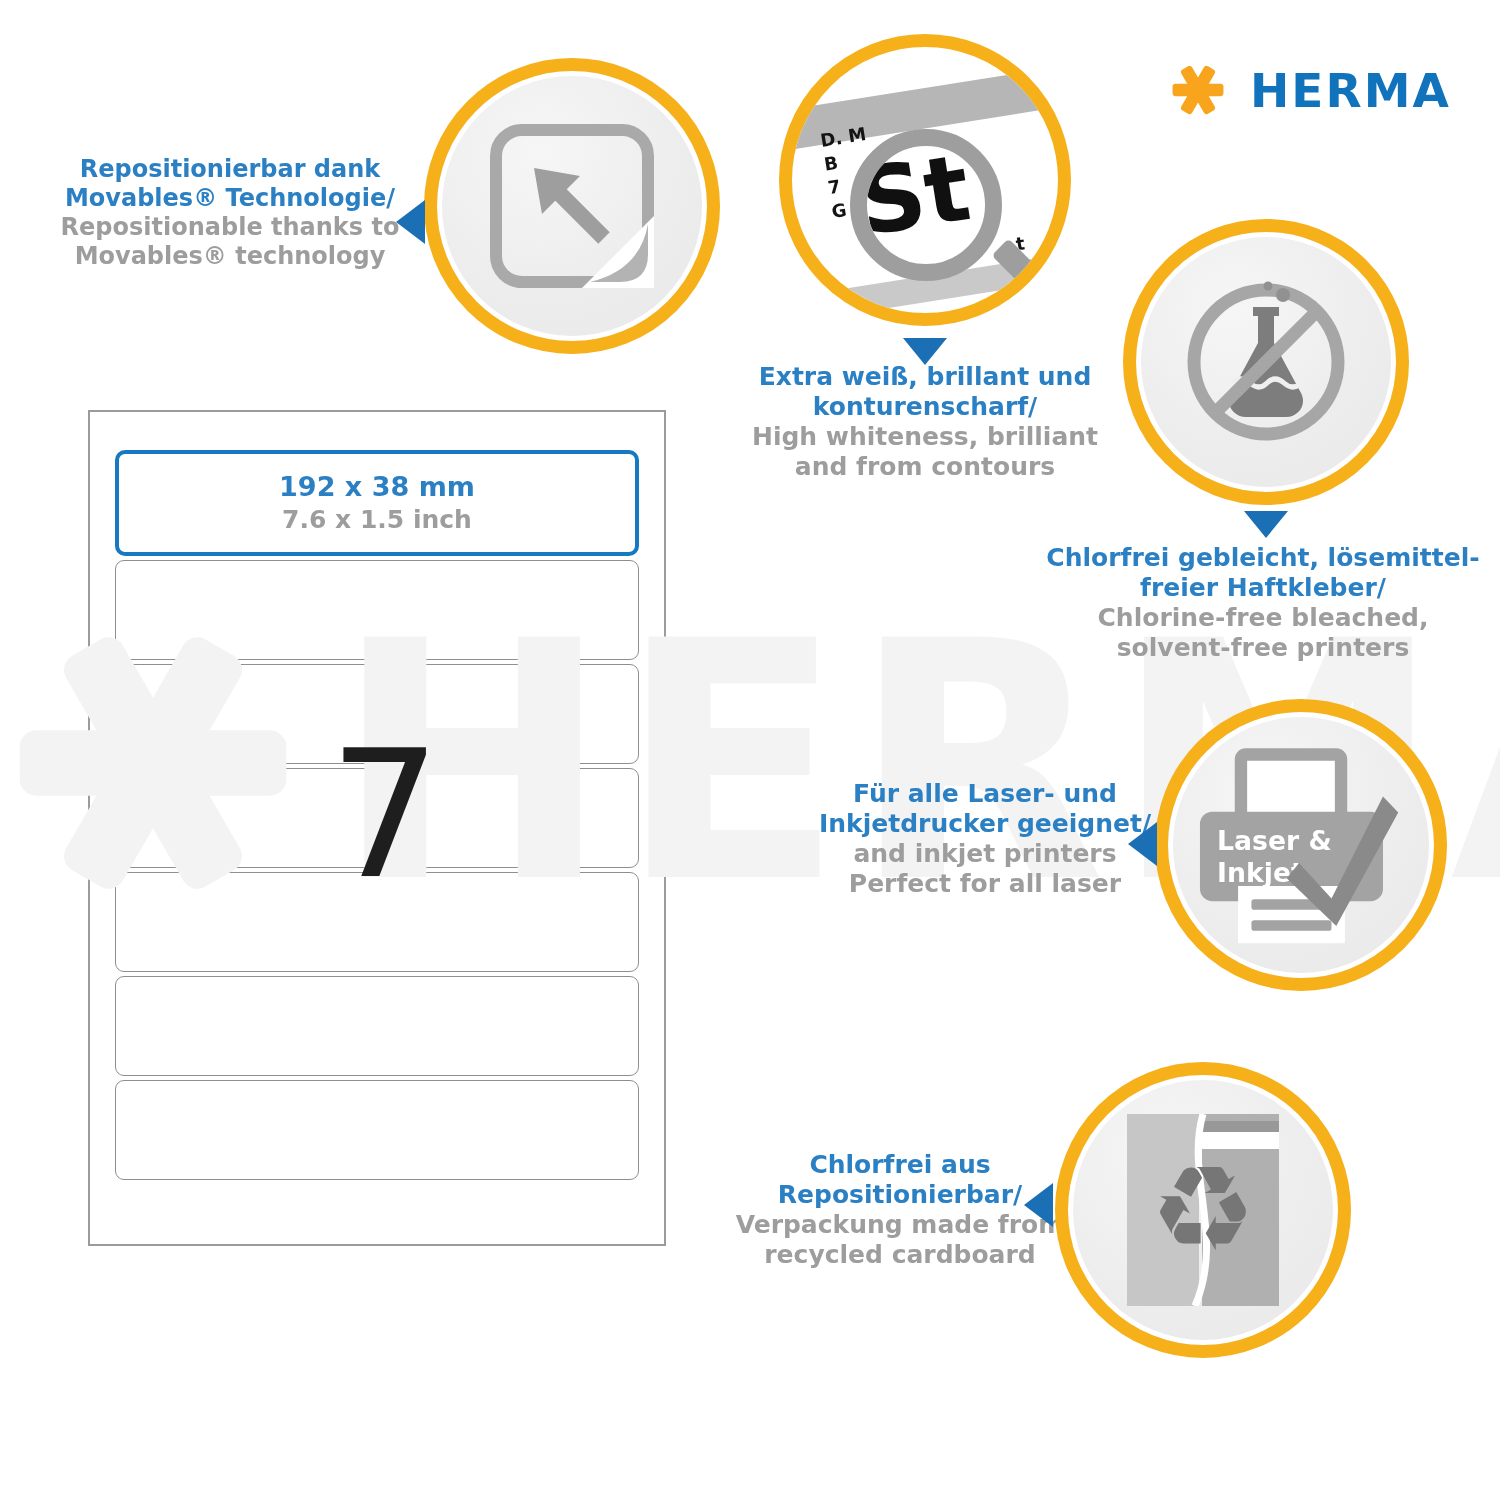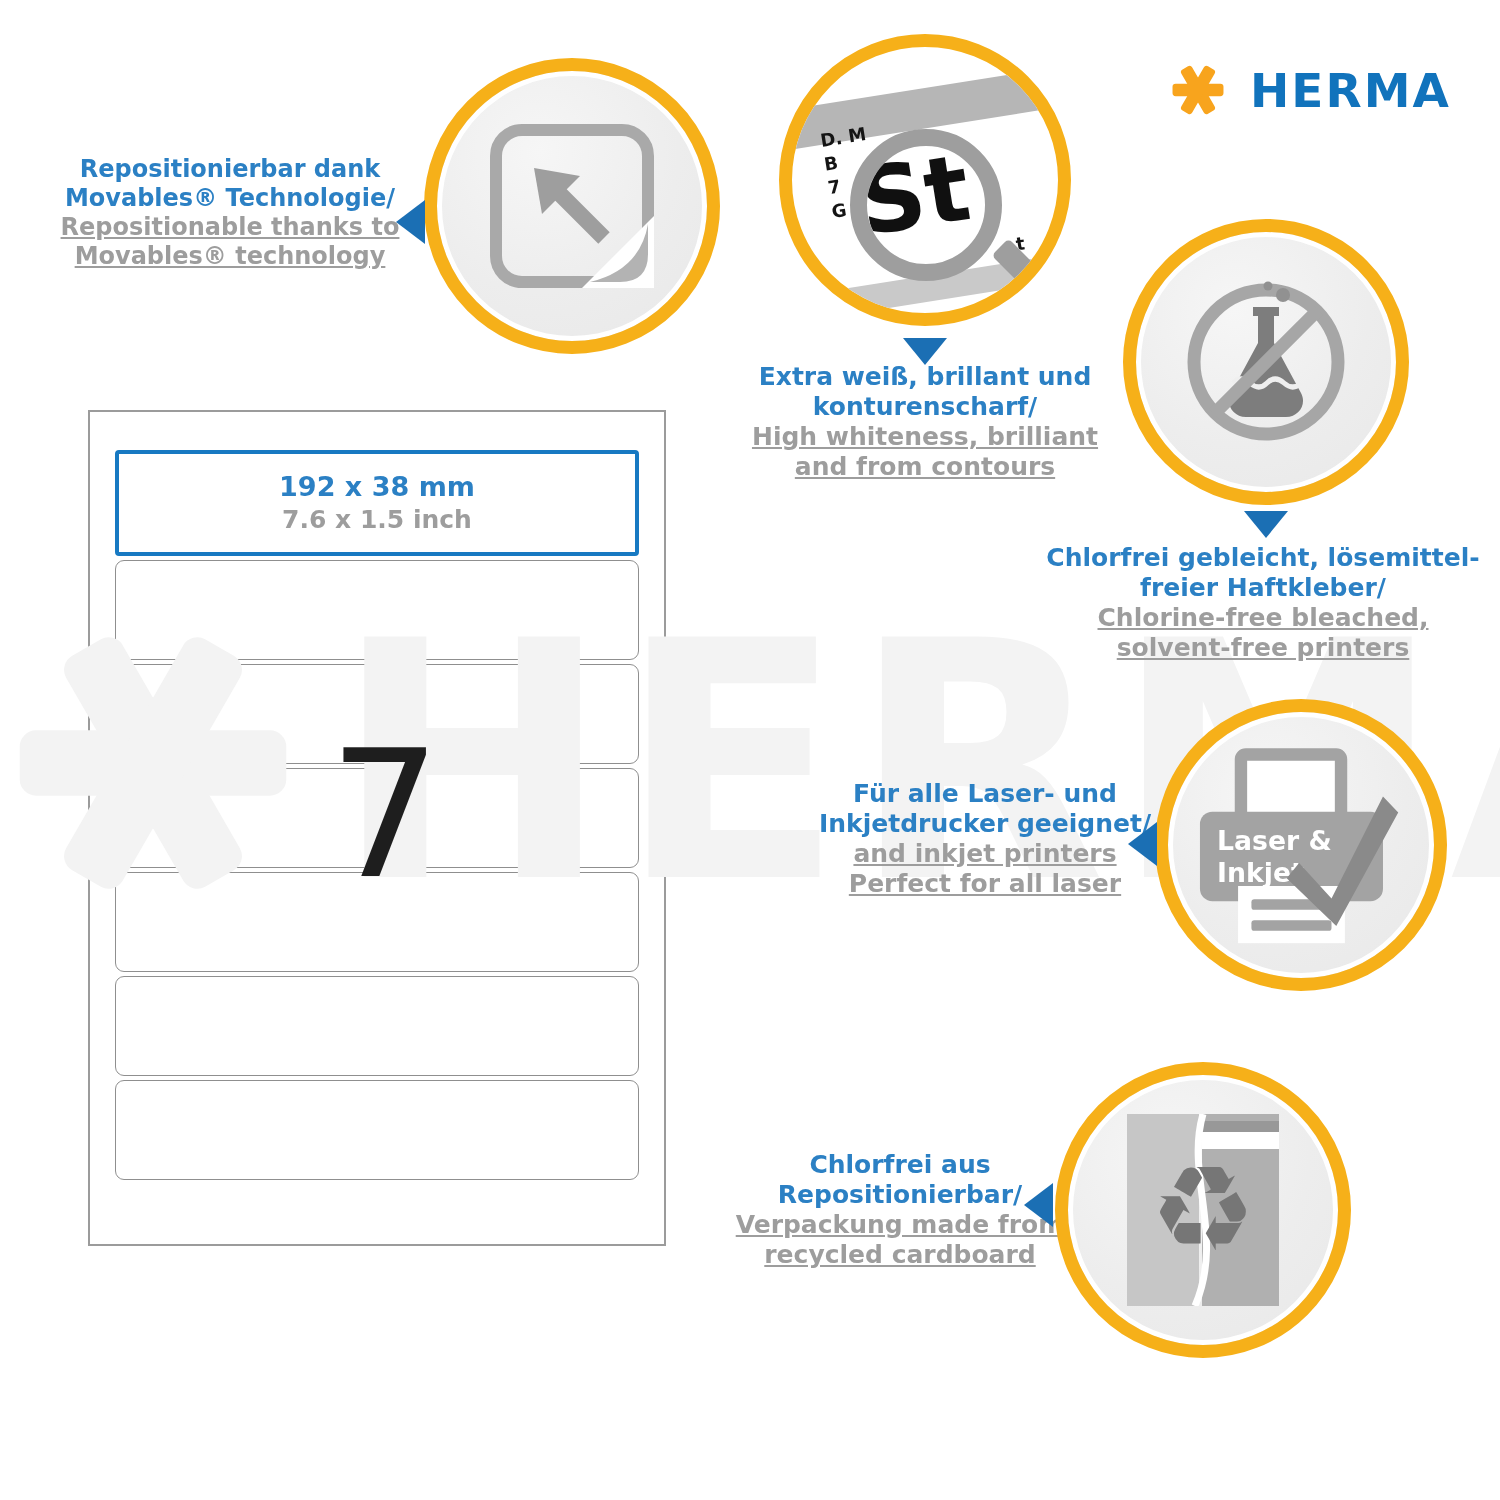--- a/index.html
+++ b/index.html
@@ -48,41 +48,41 @@
     border-left:22px solid transparent;border-right:22px solid transparent;
     border-top:27px solid var(--arrow);}
   #arrow-movables{left:396px;top:200px;}
   #arrow-whiteness{left:903px;top:338px;}
   #arrow-chlorine{left:1244px;top:511px;}
   #arrow-printers{left:1128px;top:822px;}
   #arrow-packaging{left:1024px;top:1183px;}
   
   .feature-text{position:absolute;text-align:center;font-weight:bold;font-size:25px;line-height:30px;z-index:4;}
   .ft-de{color:var(--blue);}
-  .ft-en{color:var(--gray-text);text-decoration:underline;}
+  .ft-en{color:var(--gray-text);}
   #text-movables{left:30px;top:155px;width:400px;font-size:24px;line-height:29px;}
   #text-whiteness{left:740px;top:362px;width:370px;}
   #text-chlorine{left:1038px;top:543px;width:450px;}
   #text-printers{left:800px;top:779px;width:370px;}
   #text-packaging{left:715px;top:1150px;width:370px;}
   
   .sheet{
     position:absolute;left:88px;top:410px;width:578px;height:836px;
     background:#ffffff;border:2px solid #9b9b9b;box-sizing:border-box;z-index:1;
   }
   .label-stack{
     position:absolute;left:25px;top:38px;width:524px;
     display:flex;flex-direction:column;gap:4px;
   }
   .label-row{
     height:100px;border:1px solid #8f8f8f;border-radius:9px;background:#ffffff;
     box-sizing:border-box;
   }
   .label-row.first{
-    height:106px;border:4px solid #1779c2;border-radius:4px;
+    height:106px;border:4px solid #1779c2;border-radius:10px;
     display:flex;flex-direction:column;align-items:center;justify-content:center;gap:2px;
   }
   .dim-mm{font-size:27px;font-weight:bold;color:var(--blue);line-height:1.2;}
   .dim-inch{font-size:25px;font-weight:bold;color:var(--gray-text);line-height:1.2;}
   .big-count{
     position:absolute;left:310px;top:728px;width:150px;text-align:center;
     font-size:176px;line-height:1;color:#1e1e1e;z-index:4;font-weight:normal;
   }
   
   .mg-stripe{position:absolute;background:#b6b6b6;transform:rotate(-9deg);}

